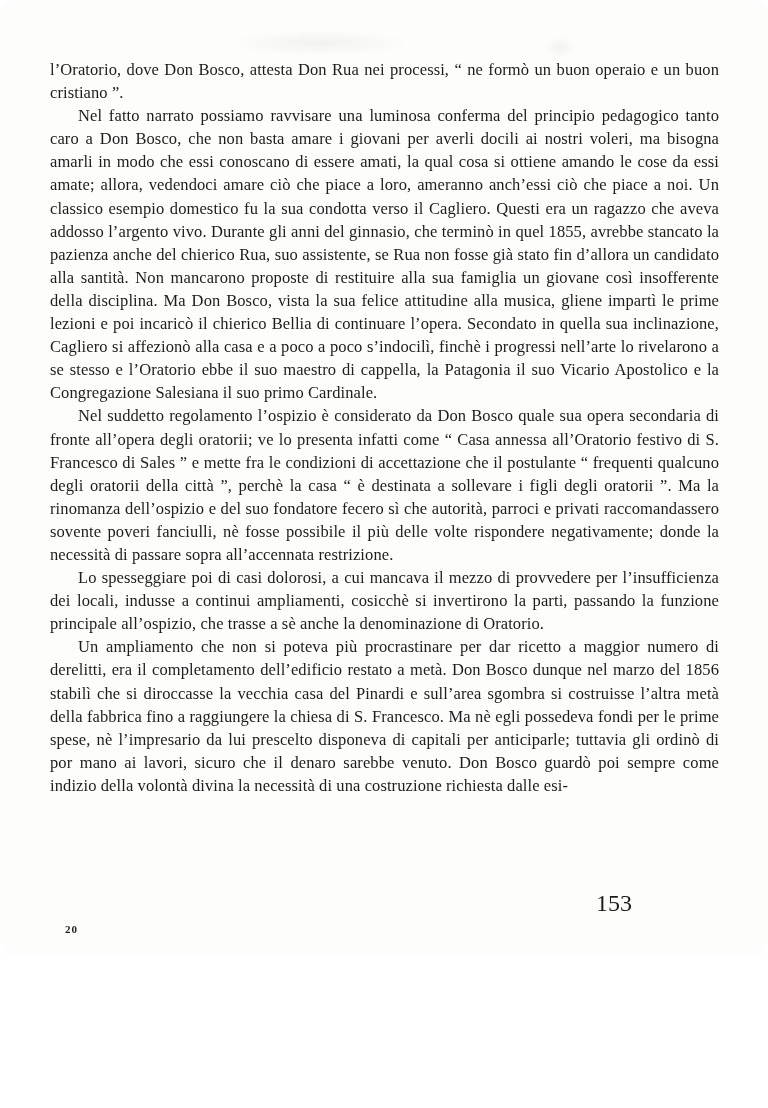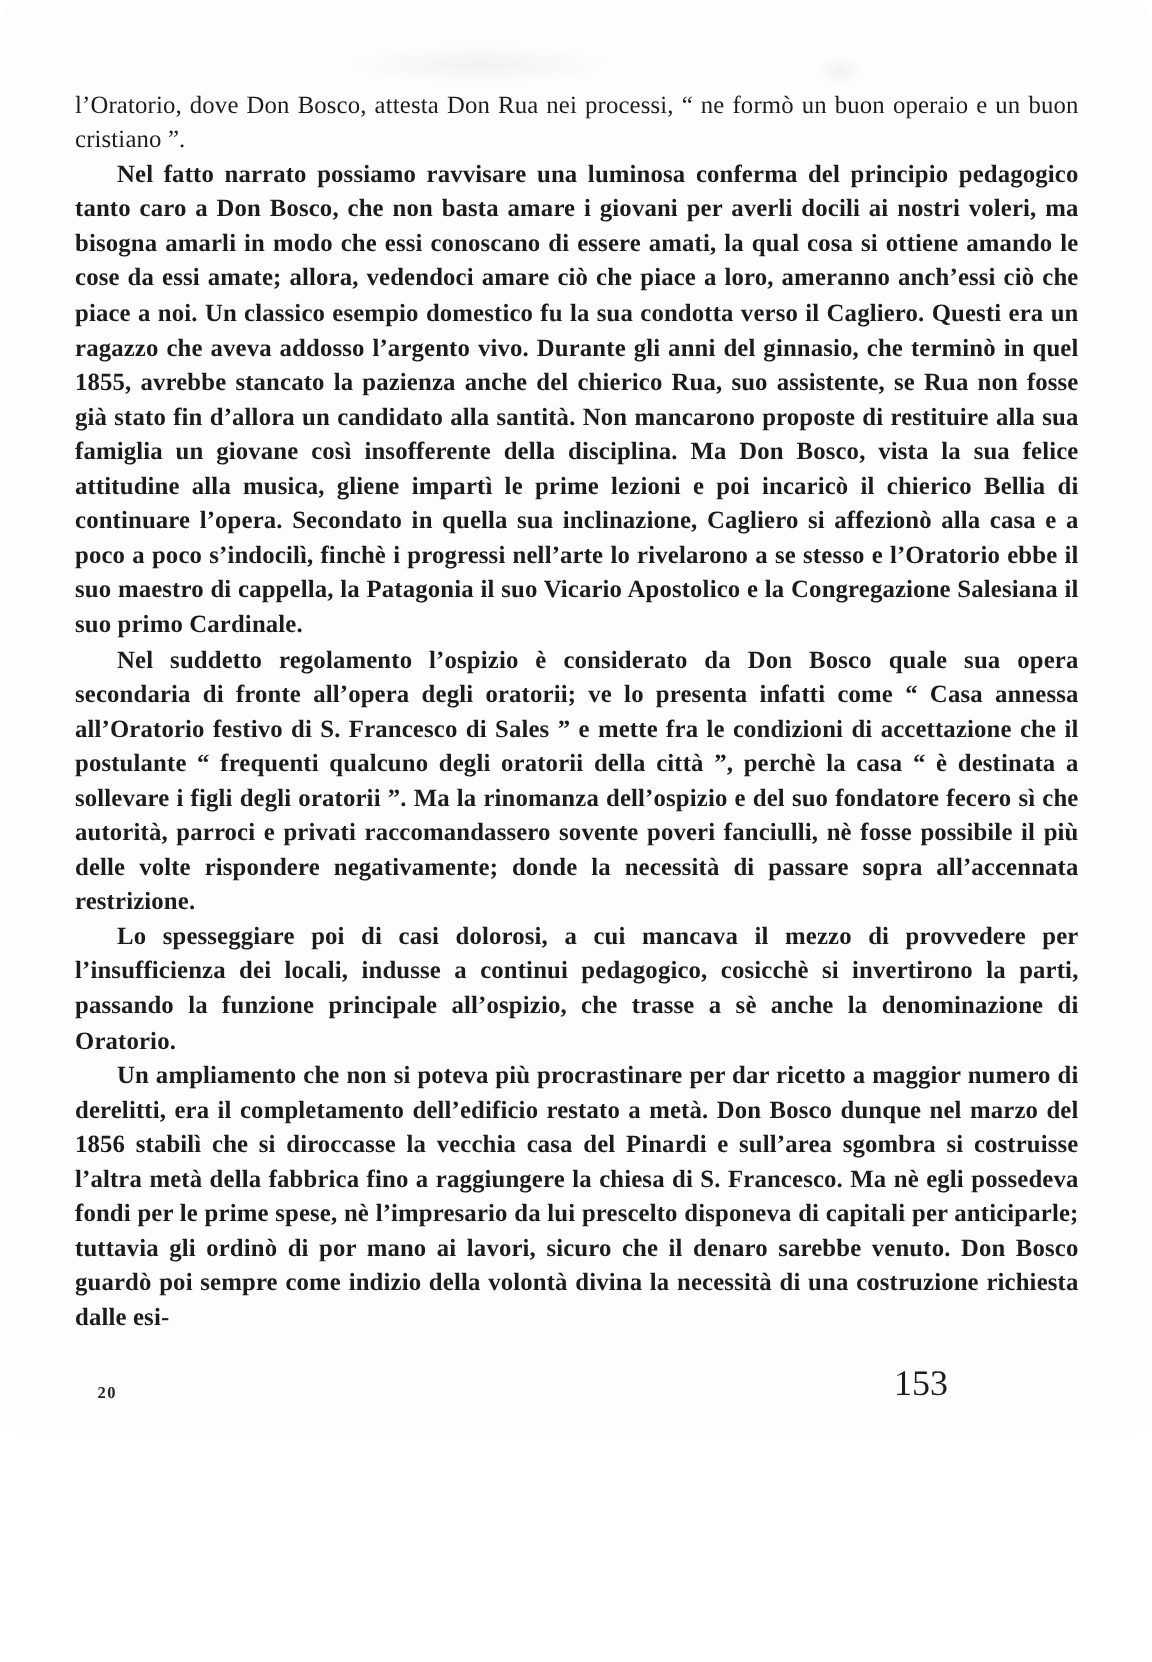--- a/index.html
+++ b/index.html
@@ -46,52 +46,51 @@
     font-size: 16.5px;
     line-height: 23.1px;
     letter-spacing: 0.1px;
   }
   .text-block p {
     margin: 0;
     padding: 0;
   }
   .text-block p.indent {
     text-indent: 28px;
-    font-weight: bold;
   }
   .signature-mark {
     position: absolute;
     left: 53px;
     top: 923px;
     font-size: 11px;
     font-weight: 700;
     letter-spacing: 1px;
     color: #222;
     margin-left: 12px;
   }
   .page-number {
     position: absolute;
     left: 596px;
-    top: 910px;
+    top: 890px;
     font-size: 24px;
     color: #1c1c1c;
   }
 </style>
 </head>
 <body>
 
 <div class="page">
 
   <div class="scan-smudge"></div>
   <div class="scan-smudge-2"></div>
 
   <div class="text-block">
     <p>l’Oratorio, dove Don Bosco, attesta Don Rua nei processi, “ ne formò un buon operaio e un buon cristiano ”.</p>
     <p class="indent">Nel fatto narrato possiamo ravvisare una luminosa conferma del principio pedagogico tanto caro a Don Bosco, che non basta amare i giovani per averli docili ai nostri voleri, ma bisogna amarli in modo che essi conoscano di essere amati, la qual cosa si ottiene amando le cose da essi amate; allora, vedendoci amare ciò che piace a loro, ameranno anch’essi ciò che piace a noi. Un classico esempio domestico fu la sua condotta verso il Cagliero. Questi era un ragazzo che aveva addosso l’argento vivo. Durante gli anni del ginnasio, che terminò in quel 1855, avrebbe stancato la pazienza anche del chierico Rua, suo assistente, se Rua non fosse già stato fin d’allora un candidato alla santità. Non mancarono proposte di restituire alla sua famiglia un giovane così insofferente della disciplina. Ma Don Bosco, vista la sua felice attitudine alla musica, gliene impartì le prime lezioni e poi incaricò il chierico Bellia di continuare l’opera. Secondato in quella sua inclinazione, Cagliero si affezionò alla casa e a poco a poco s’indocilì, finchè i progressi nell’arte lo rivelarono a se stesso e l’Oratorio ebbe il suo maestro di cappella, la Patagonia il suo Vicario Apostolico e la Congregazione Salesiana il suo primo Cardinale.</p>
     <p class="indent">Nel suddetto regolamento l’ospizio è considerato da Don Bosco quale sua opera secondaria di fronte all’opera degli oratorii; ve lo presenta infatti come “ Casa annessa all’Oratorio festivo di S. Francesco di Sales ” e mette fra le condizioni di accettazione che il postulante “ frequenti qualcuno degli oratorii della città ”, perchè la casa “ è destinata a sollevare i figli degli oratorii ”. Ma la rinomanza dell’ospizio e del suo fondatore fecero sì che autorità, parroci e privati raccomandassero sovente poveri fanciulli, nè fosse possibile il più delle volte rispondere negativamente; donde la necessità di passare sopra all’accennata restrizione.</p>
-    <p class="indent">Lo spesseggiare poi di casi dolorosi, a cui mancava il mezzo di provvedere per l’insufficienza dei locali, indusse a continui pedagogico, cosicchè si invertirono la parti, passando la funzione principale all’ospizio, che trasse a sè anche la denominazione di Oratorio.</p>
+    <p class="indent">Lo spesseggiare poi di casi dolorosi, a cui mancava il mezzo di provvedere per l’insufficienza dei locali, indusse a continui ampliamenti, cosicchè si invertirono la parti, passando la funzione principale all’ospizio, che trasse a sè anche la denominazione di Oratorio.</p>
     <p class="indent">Un ampliamento che non si poteva più procrastinare per dar ricetto a maggior numero di derelitti, era il completamento dell’edificio restato a metà. Don Bosco dunque nel marzo del 1856 stabilì che si diroccasse la vecchia casa del Pinardi e sull’area sgombra si costruisse l’altra metà della fabbrica fino a raggiungere la chiesa di S. Francesco. Ma nè egli possedeva fondi per le prime spese, nè l’impresario da lui prescelto disponeva di capitali per anticiparle; tuttavia gli ordinò di por mano ai lavori, sicuro che il denaro sarebbe venuto. Don Bosco guardò poi sempre come indizio della volontà divina la necessità di una costruzione richiesta dalle esi-</p>
   </div>
 
   <span class="signature-mark">20</span>
   <span class="page-number">153</span>
 
 </div>
 
 </body></html>

